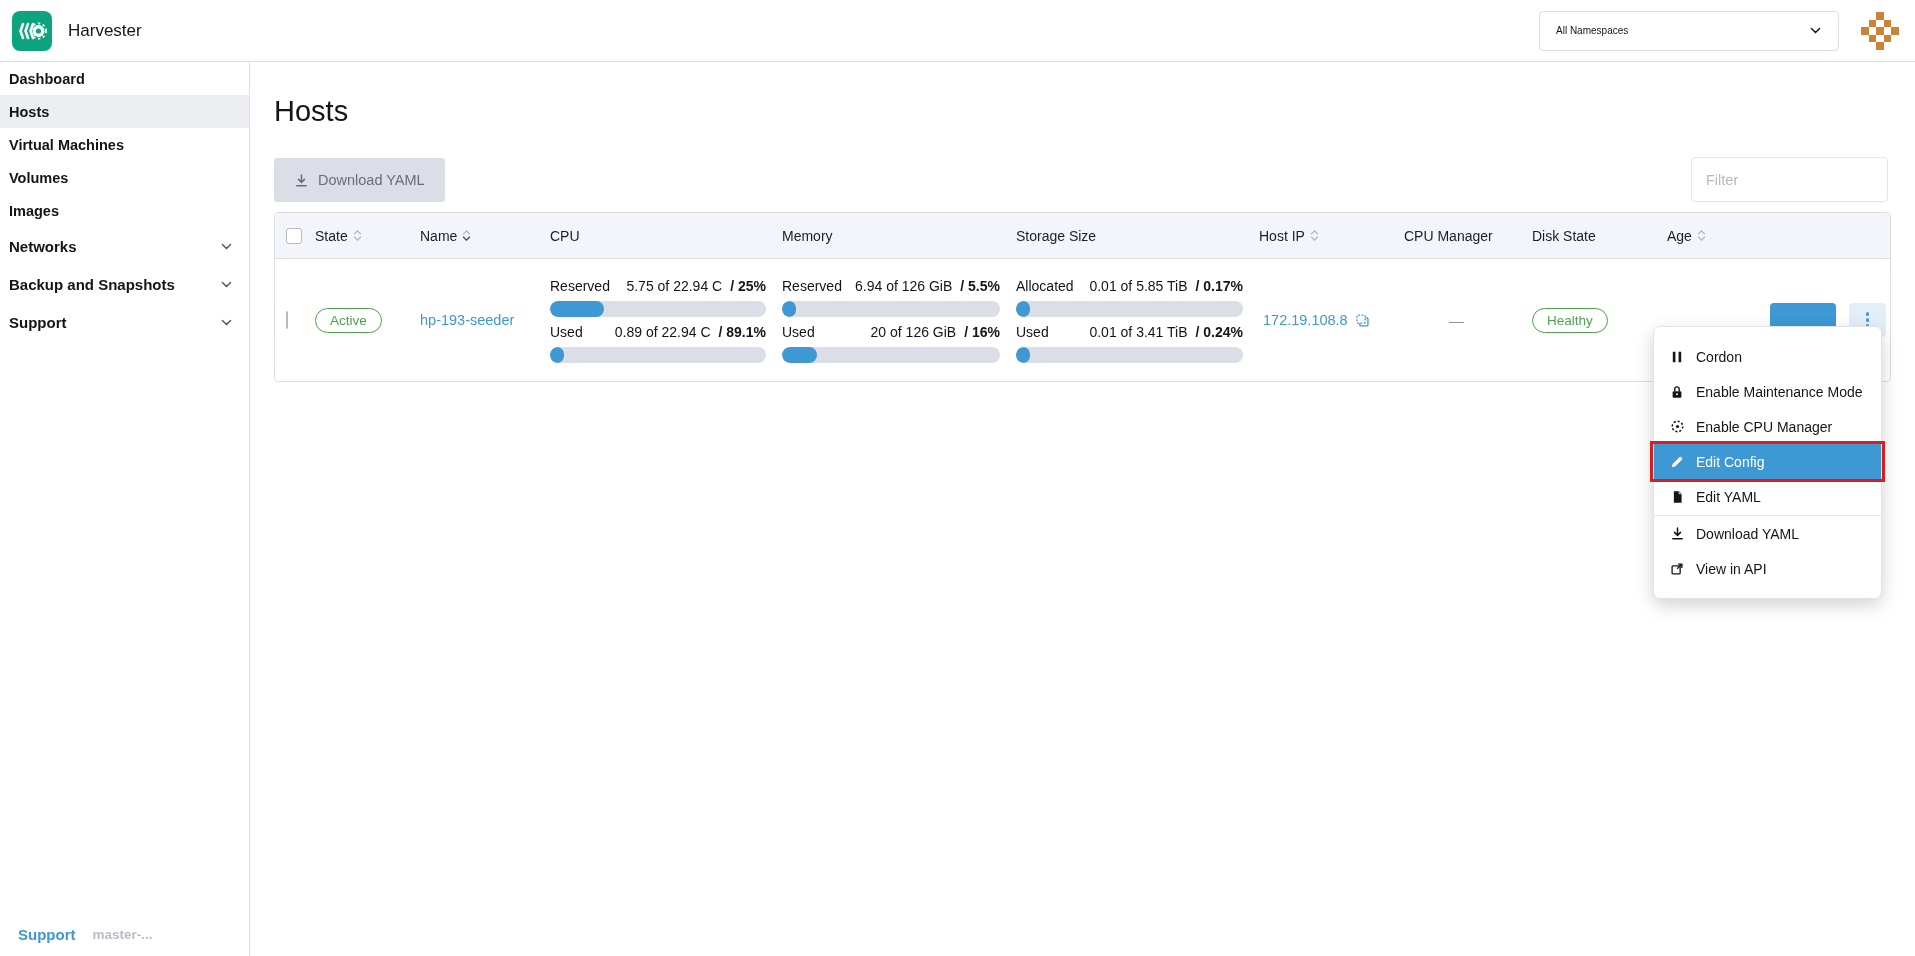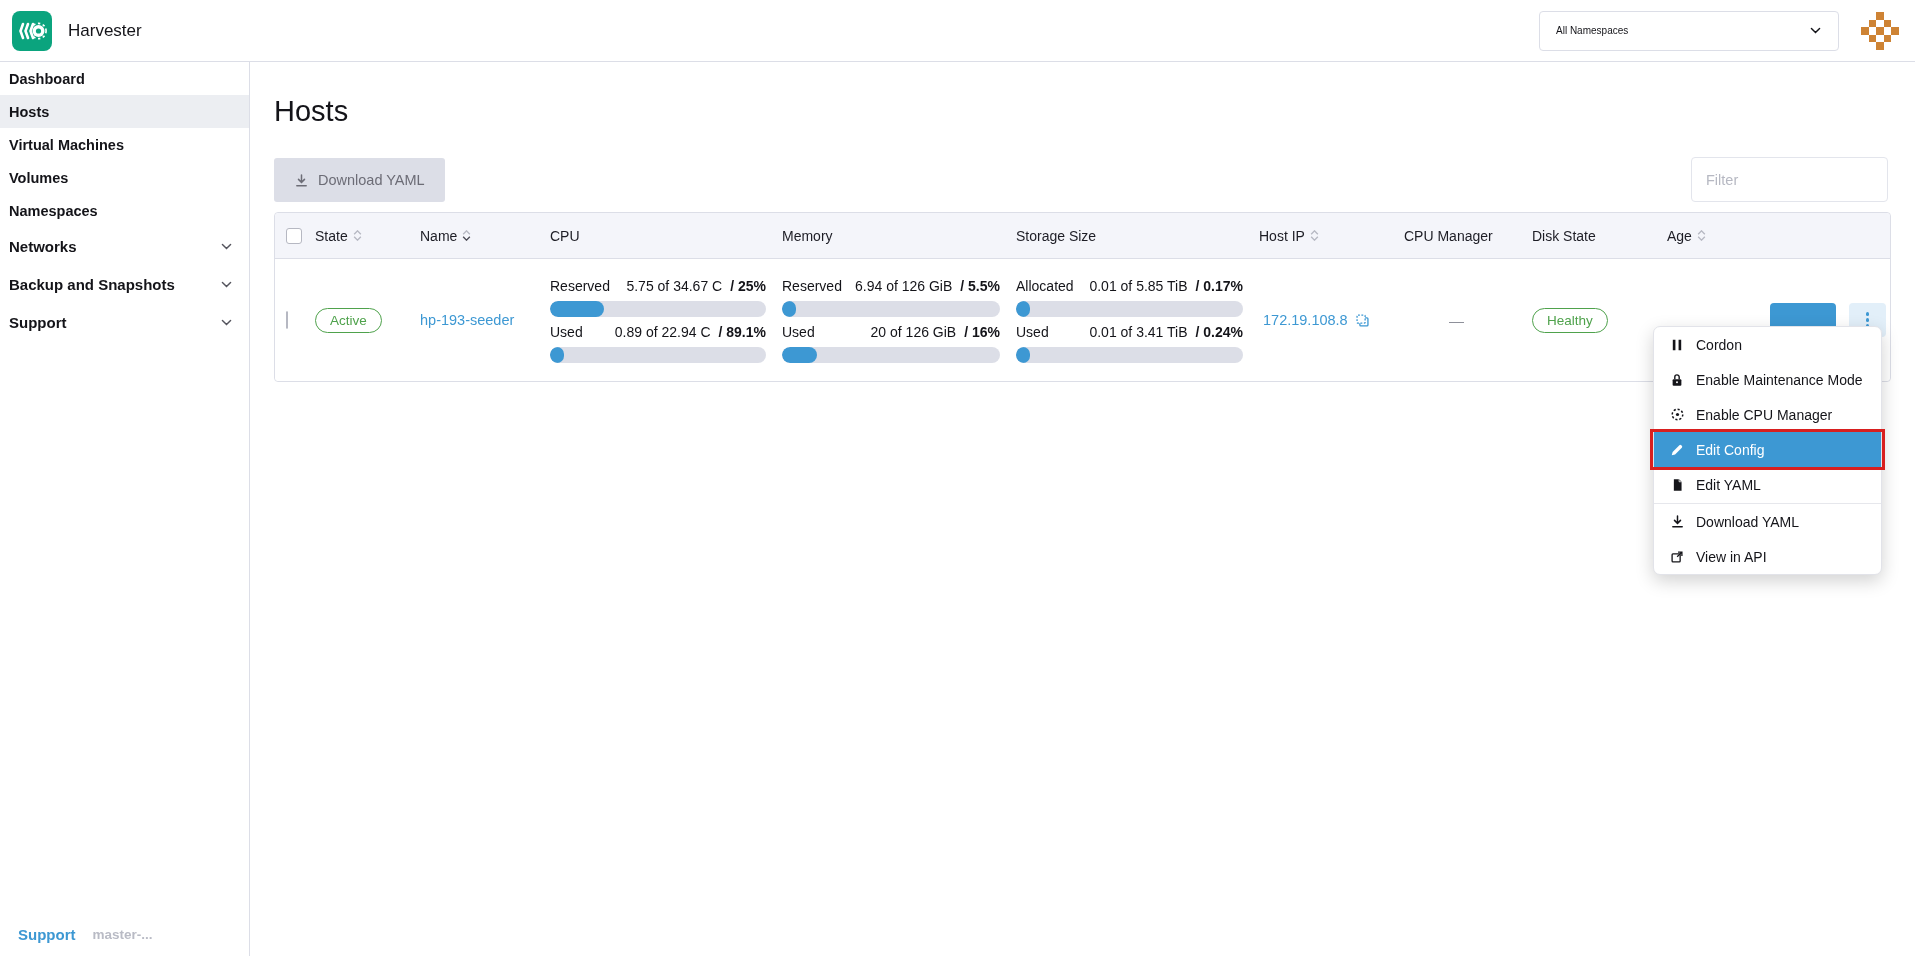--- a/index.html
+++ b/index.html
@@ -65,21 +65,21 @@
   .bar-fill { height:100%; background:#3d98d3; border-radius:8px; min-width:14px; }
 
   .actions-cell { display:flex; align-items:center; gap:13px; padding-left:18px; position:relative; }
   .row-primary-btn { width:66px; height:34px; border:none; border-radius:4px; background:#3d98d3; cursor:pointer; }
   .kebab-btn { width:37px; height:34px; border:none; border-radius:4px; background:#e2eff9; display:flex; flex-direction:column;
     align-items:center; justify-content:center; gap:2.5px; cursor:pointer; }
   .kebab-btn i { width:3.5px; height:3.5px; border-radius:50%; background:#3d98d3; }
 
   
   .context-menu { position:absolute; left:1403px; top:264px; width:229px; background:#fff; border:1px solid #e2e3e9;
-    border-radius:7px; box-shadow:0 6px 18px rgba(0,0,0,0.18); padding:0 0; z-index:20; }
+    border-radius:7px; box-shadow:0 6px 18px rgba(0,0,0,0.18); padding:12px 0; z-index:20; }
   .menu-item { height:35px; display:flex; align-items:center; gap:11px; padding:0 15px; font-size:14px; color:#141419; position:relative; cursor:pointer; }
   .menu-item .mi-icon { display:flex; width:16px; justify-content:center; color:#141419; }
   .menu-item.highlighted { background:#3d98d3; color:#fff; }
   .menu-item.highlighted .mi-icon { color:#fff; }
   .menu-item.annotated::after { content:""; position:absolute; top:-3px; bottom:-3px; left:-4px; right:-4px;
     border:3px solid #d81f1f; pointer-events:none; }
   .menu-divider { border-top:1px solid #e6e7ec; margin:1px 0 0 0; }
 </style>
 </head>
 <body>
@@ -136,21 +136,21 @@
       <div class="side-item active">
         <span>Hosts</span>
       </div>
       <div class="side-item">
         <span>Virtual Machines</span>
       </div>
       <div class="side-item">
         <span>Volumes</span>
       </div>
       <div class="side-item">
-        <span>Namespaces</span>
+        <span>Images</span>
       </div>
       <div class="side-item group">
         <span>Networks</span>
         <span class="chev">
           <svg width="13" height="13" viewBox="0 0 16 16">
             <path d="M3 5.5l5 5 5-5" fill="none" stroke="currentColor" stroke-width="1.8" stroke-linecap="round"></path>
           </svg>
         </span>
       </div>
       <div class="side-item group">
@@ -283,21 +283,21 @@
         <span class="pill">Active</span>
       </div>
 
       <div>
         <a class="name-link">hp-193-seeder</a>
       </div>
 
       <div class="usage-cell">
         <div class="usage-line">
           <span>Reserved</span>
-          <span class="u-val">5.75 of 34.67 C</span>
+          <span class="u-val">5.75 of 22.94 C</span>
           <span class="u-pct">/ 25%</span>
         </div>
         <div class="bar">
             <div class="bar-fill" style="width: 25%;"></div>
           </div>
         <div class="usage-line">
           <span>Used</span>
           <span class="u-val">0.89 of 22.94 C</span>
           <span class="u-pct">/ 89.1%</span>
         </div>

